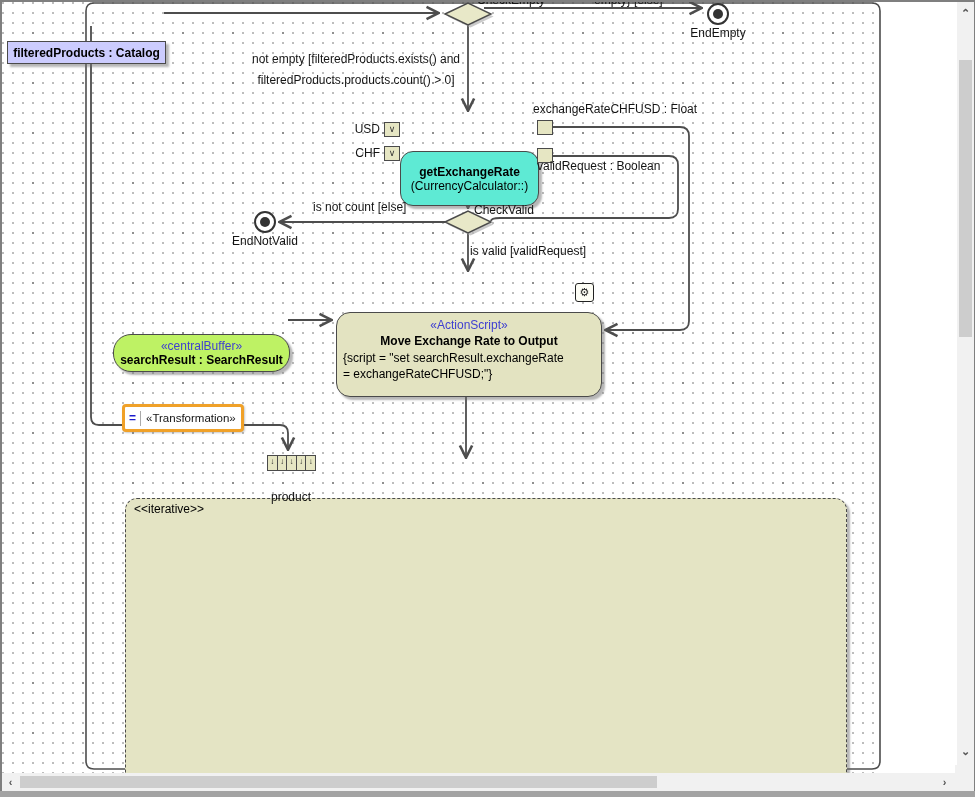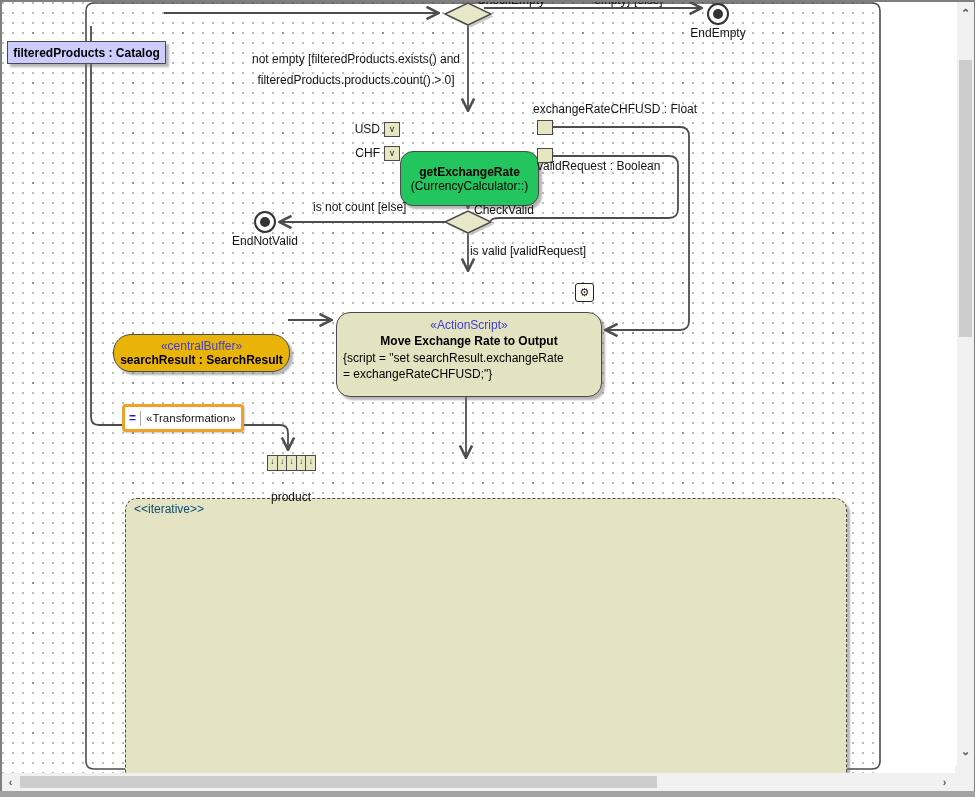--- a/index.html
+++ b/index.html
@@ -20,28 +20,28 @@
   svg.layer{position:absolute;left:0;top:0;z-index:5;}
 
   .lbl{position:absolute;white-space:nowrap;font-size:12px;color:#141414;z-index:10;line-height:14px;}
   .bold{font-weight:bold;}
   .blue{color:#3f3fd1;}
   .ctr{text-align:center;}
 
   .node-box{position:absolute;border:1px solid #4a4a4a;box-shadow:3px 3px 2px rgba(110,110,110,.5);z-index:8;margin-top:36px;}
   .param-node{left:7px;top:5px;width:157px;height:21px;background:#ccccfe;display:flex;
               align-items:center;justify-content:center;font-size:12px;font-weight:bold;z-index:12;}
-  .action-green{left:400px;top:115px;width:137px;height:53px;background:#22c55e;border-radius:13px;
+  .action-green{left:400px;top:115px;width:137px;height:53px;background:#5eead4;border-radius:13px;
                 display:flex;flex-direction:column;align-items:center;justify-content:center;}
   .action-khaki{left:336px;top:276px;width:264px;height:83px;background:#e3e3c1;border-radius:14px;}
-  .buffer{left:113px;top:298px;width:175px;height:36px;background:#eab308;display:flex;
+  .buffer{left:113px;top:298px;width:175px;height:36px;background:#bef264;display:flex;
           flex-direction:column;align-items:center;justify-content:center;border-radius:18px;}
   .region{left:125px;top:462px;width:720px;height:288px;background:#e4e4c4;
           border:1.6px dashed #4a4a4a;border-radius:12px;box-shadow:3px 3px 2px rgba(110,110,110,.5);z-index:6;}
-  .region .stereo{position:absolute;left:8px;top:3px;font-size:12px;color:#0c4a6e;}
+  .region .stereo{position:absolute;left:8px;top:3px;font-size:12px;color:#000000;}
 
   .pin{position:absolute;background:#e6e6c3;border:1px solid #4a4a4a;z-index:9;
        display:flex;align-items:center;justify-content:center;font-size:9px;color:#333;line-height:1;}
   .exp-node{position:absolute;left:267px;top:455px;width:47px;height:14px;display:flex;z-index:9;
             background:#e6e6c3;border:1px solid #4a4a4a;}
   .exp-node span{flex:1;border-right:1px solid #4a4a4a;font-size:8px;line-height:12px;text-align:center;color:#222;}
   .exp-node span:last-child{border-right:none;}
 
   .gear{position:absolute;left:575px;top:283px;width:17px;height:17px;border:1.6px solid #222;
         border-radius:3px;background:#fdfdf5;display:flex;align-items:center;justify-content:center;

